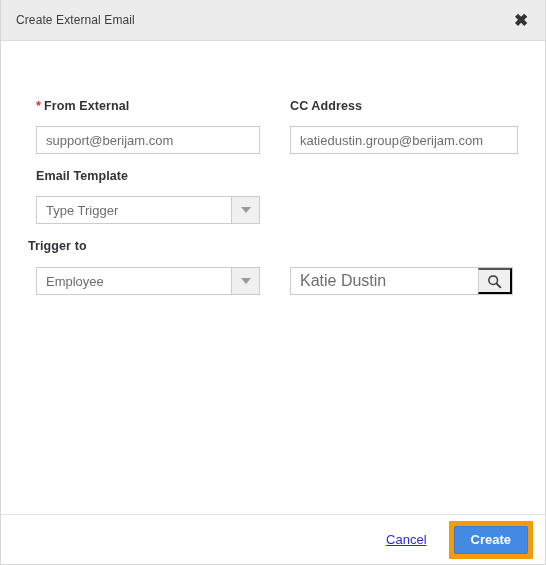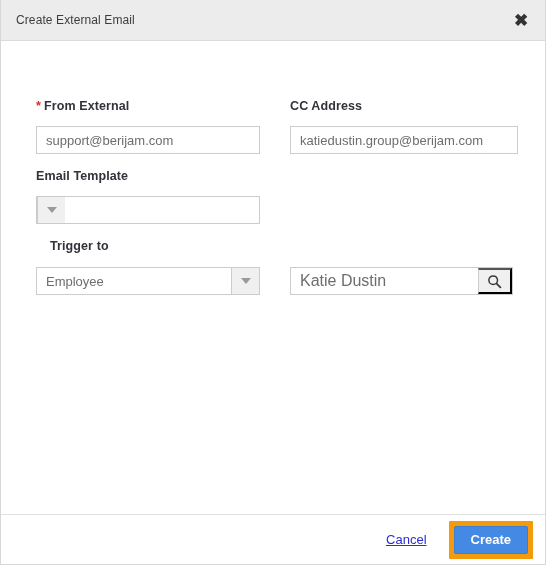--- a/index.html
+++ b/index.html
@@ -237,26 +237,27 @@
 
     <div class="field-label" style="left:289px; top:58px;">
       <span>CC Address</span>
     </div>
     <input class="text-input" style="left: 289px; top: 85px; width: 228px;" type="text" value="katiedustin.group@berijam.com">
 
     <div class="field-label" style="left:35px; top:128px;">
       <span>Email Template</span>
     </div>
     <div class="select-wrap" style="left:35px; top:155px; width:224px;">
+      <div class="select-value">Type Trigger</div>
       <div class="select-arrow-btn">
         <span class="caret"></span>
       </div>
     </div>
 
-    <div class="field-label" style="left:49px; top:198px;">
+    <div class="field-label" style="left:27px; top:198px;">
       <span>Trigger to</span>
     </div>
     <div class="select-wrap" style="left:35px; top:226px; width:224px;">
       <div class="select-value">Employee</div>
       <div class="select-arrow-btn">
         <span class="caret"></span>
       </div>
     </div>
 
     <div class="search-wrap" style="left:289px; top:226px; width:223px;">

